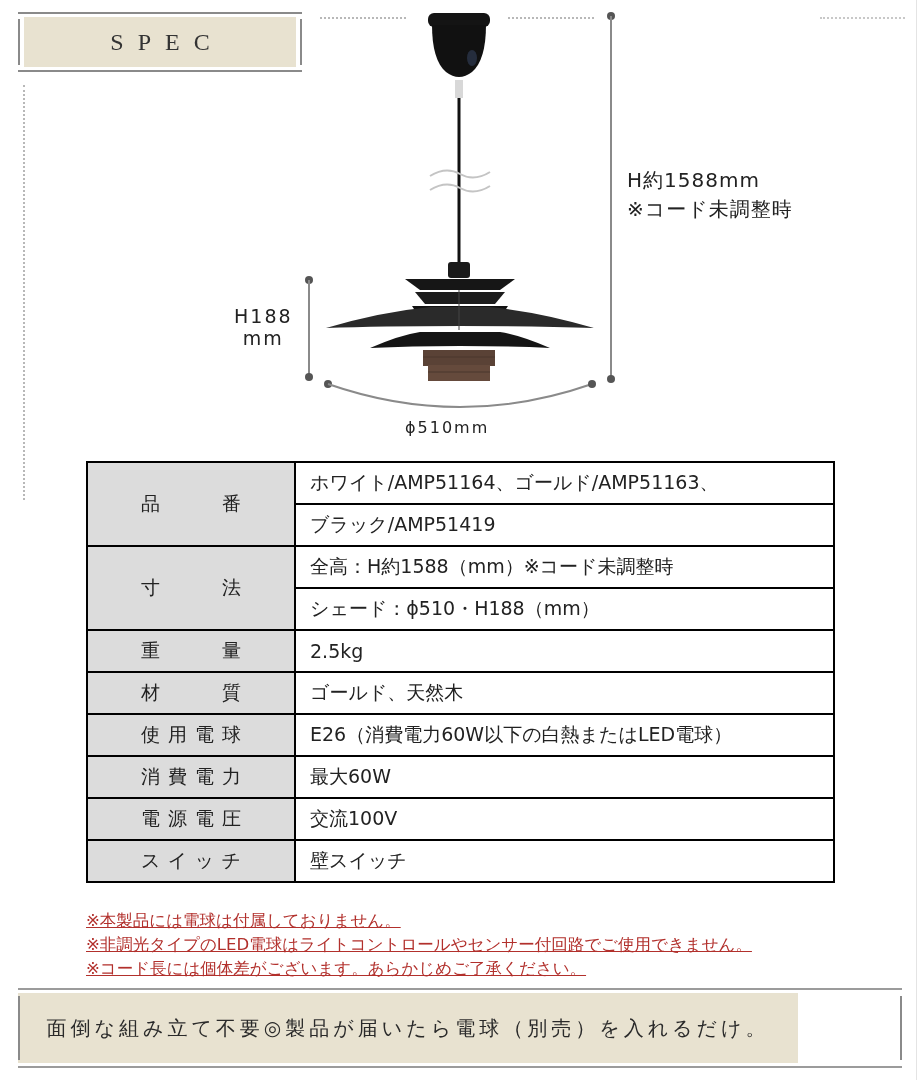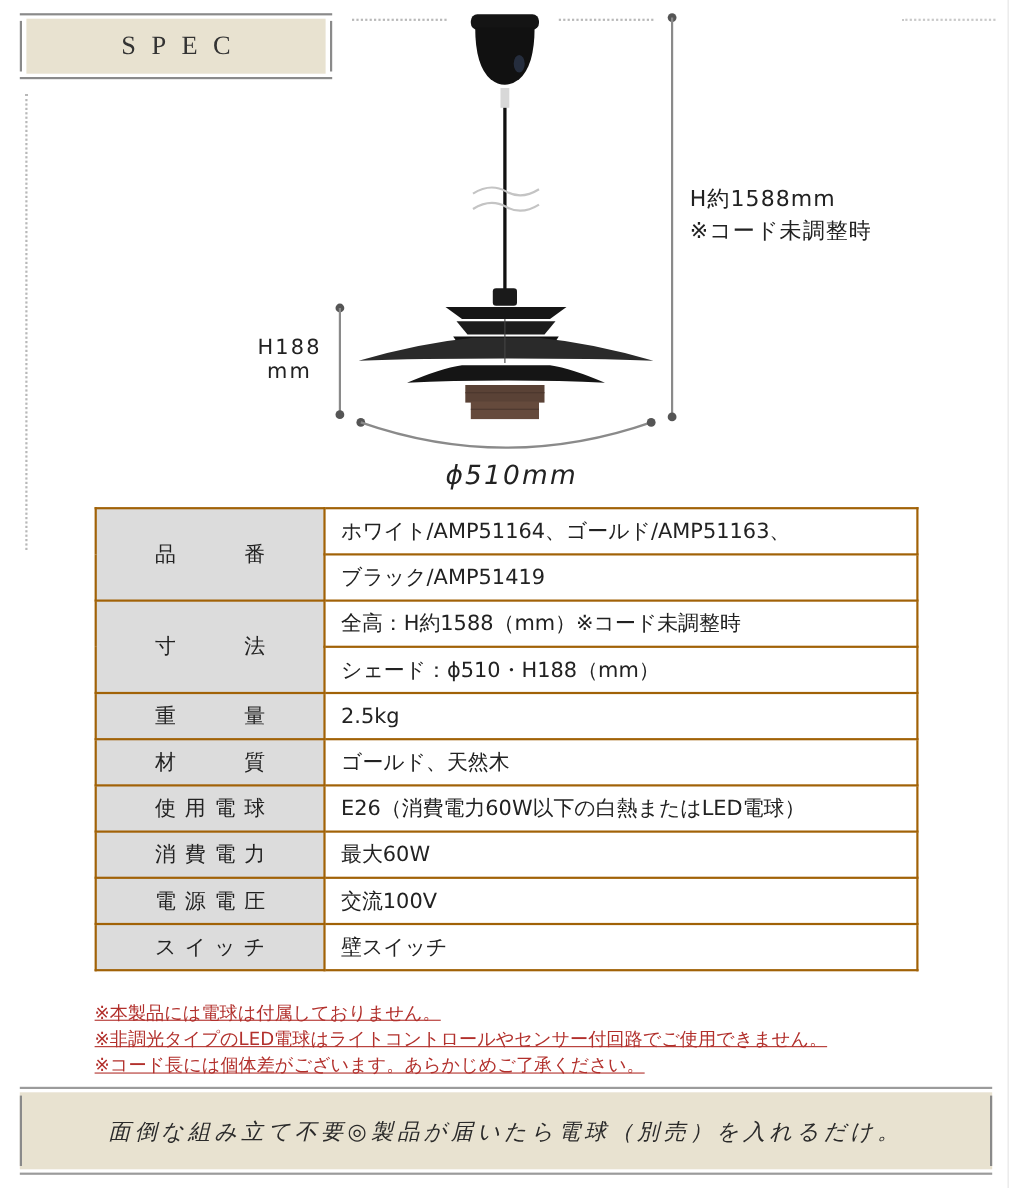--- a/index.html
+++ b/index.html
@@ -22,25 +22,25 @@
 
     .dots-left { position:absolute; left:23px; top:85px; width:0; height:415px; border-left:2px dotted #b8b8b8; }
     .dots-top-a { position:absolute; left:320px; top:17px; width:86px; height:0; border-top:2px dotted #b8b8b8; }
     .dots-top-b { position:absolute; left:508px; top:17px; width:86px; height:0; border-top:2px dotted #b8b8b8; }
     .dots-top-c { position:absolute; left:820px; top:17px; width:85px; height:0; border-top:2px dotted #c8c8c8; }
 
     .illustration { position:absolute; left:0; top:0; width:920px; height:460px; }
     .dim-label { position:absolute; font-family:"DejaVu Sans", sans-serif; color:#222; }
     .dim-total { left:627px; top:166px; font-size:20px; line-height:29px; letter-spacing:1px; }
     .dim-height { left:234px; top:305px; font-size:19px; line-height:22px; text-align:center; letter-spacing:2px; }
-    .dim-width { left:405px; top:418px; font-size:24px; letter-spacing:2px;font-style:italic; }
+    .dim-width { left:405px; top:418px; font-size:16px; letter-spacing:2px; }
 
     
     .spec-table { position:absolute; left:86px; top:461px; width:749px; border-collapse:collapse; }
-    .spec-table td { border:2px solid #a16207; padding:0; height:40px; }
+    .spec-table td { border:2px solid #000000; padding:0; height:40px; }
     .spec-table td.head {
       width:206px; background:#dcdcdc; text-align:center; font-size:19px; color:#222;
     }
     .spec-table td.val { background:#fff; font-size:19px; padding-left:14px; color:#222; }
     .head-inner { display:flex; justify-content:space-between; width:100px; margin:0 auto; }
     .head-inner4 { display:flex; justify-content:space-between; width:100px; margin:0 auto; }
 
     .notes { position:absolute; left:86px; top:909px; font-size:16.5px; line-height:24px; color:#b2302c;text-decoration:underline; }
   </style>
 </head>
@@ -214,19 +214,19 @@
 </table>
 
 <div class="notes">
   <div>※本製品には電球は付属しておりません。</div>
   <div>※非調光タイプのLED電球はライトコントロールやセンサー付回路でご使用できません。</div>
   <div>※コード長には個体差がございます。あらかじめご了承ください。</div>
 </div>
 
 <div style="position:absolute; left:18px; top:988px; width:884px; height:80px;">
   <div style="position:absolute; left:0; top:0; width:884px; height:2px; background:#9b9b9b;"></div>
-  <div style="position:absolute; left:0; top:5px; width:884px; height:70px; background:#e8e2d0; display:flex; align-items:center; justify-content:center;font-style:italic;">
+  <div style="position:absolute; left:0; top:5px; width:780px; height:70px; background:#e8e2d0; display:flex; align-items:center; justify-content:center;">
     <span style="font-size:20px; letter-spacing:4px; color:#2a2a2a;">面倒な組み立て不要◎製品が届いたら電球（別売）を入れるだけ。</span>
   </div>
   <div style="position:absolute; left:0; top:8px; width:2px; height:64px; background:#8a8a8a;"></div>
   <div style="position:absolute; right:0; top:8px; width:2px; height:64px; background:#8a8a8a;"></div>
   <div style="position:absolute; left:0; top:78px; width:884px; height:2px; background:#9b9b9b;"></div>
 </div>
 
 </body></html>

